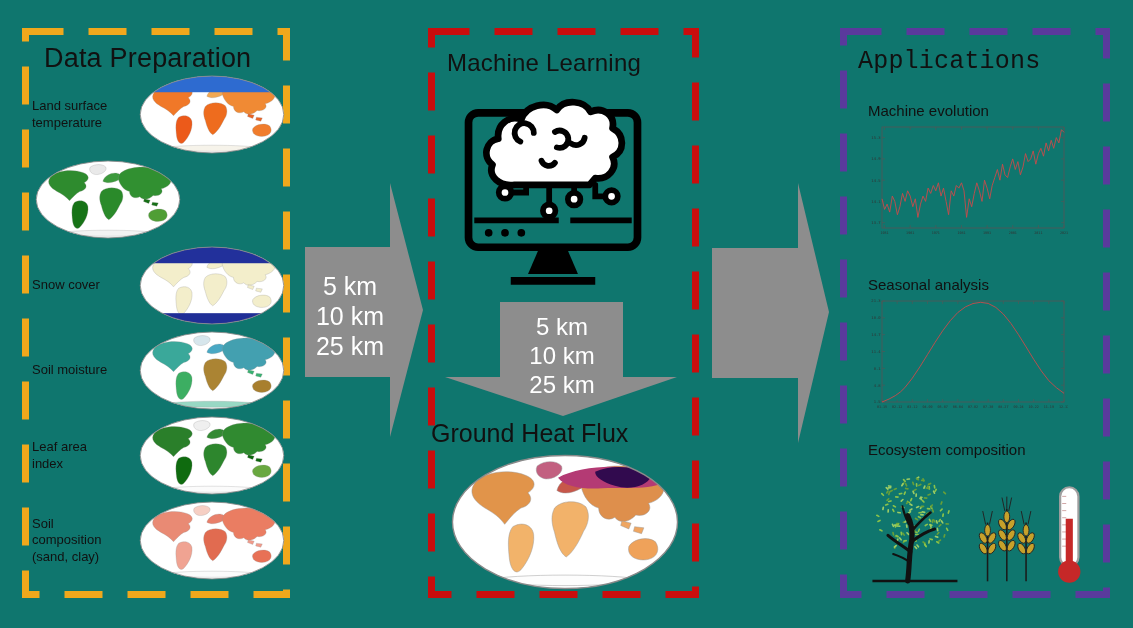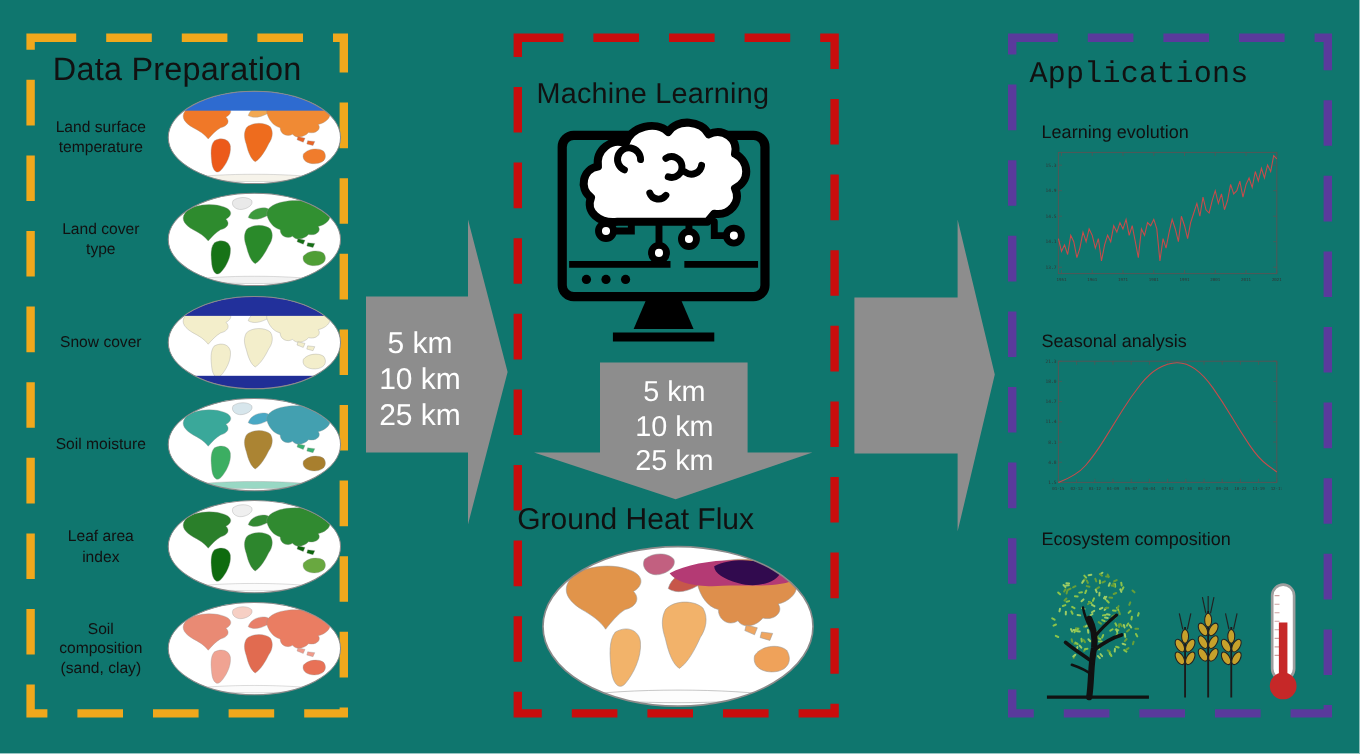--- a/index.html
+++ b/index.html
@@ -1,21 +1,21 @@
 <!DOCTYPE html>
 <html><head>
 <meta charset="utf-8">
 <style>
   html,body{margin:0;padding:0;background:#fff;}
   #canvas{position:relative;width:1133px;height:628px;background:#0f766e;overflow:hidden;
           font-family:"Liberation Sans",sans-serif;color:#111;}
   #bg{position:absolute;left:0;top:0;}
   .abs{position:absolute;}
   .panel-title{font-size:26px;letter-spacing:.2px;}
-  .row-label{width:104px;font-size:13px;line-height:1.25;text-align:center;white-space:pre-line;}
+  .row-label{width:104px;font-size:13px;line-height:1.25;text-align:left;white-space:pre-line;}
   .data-row{position:absolute;left:32px;width:254px;height:85px;display:flex;align-items:center;}
   .map-thumb{width:148px;height:81px;margin-left:2px;}
   .arrow-text{position:absolute;text-align:center;color:#fff;font-size:24px;line-height:30px;}
   .sub-label{font-size:15px;}
   .chart-box{position:absolute;width:202px;height:124px;}
   .ghf-title{position:absolute;left:431px;width:266px;font-size:25px;}
   .eco-row{position:absolute;left:860px;top:464px;width:228px;height:122px;display:flex;align-items:flex-end;}
 </style>
 </head>
 <body>
@@ -52,22 +52,20 @@
             <path d="M91,48 C97,41 112,41 118,47 C122,54 120,62 116,68 C112,77 107,86 101,90 C96,87 93,78 91,69 C88,60 88,54 91,48 Z" fill="#EE6C1E" stroke="#9a9a9a" stroke-width="0.4"></path>
             <path d="M114,30 C112,20 127,12 146,12 C166,12 182,18 185,28 C187,36 180,42 172,44 C176,50 169,56 161,54 C156,60 147,62 143,56 C137,60 129,56 129,48 C121,46 116,38 114,30 Z" fill="#F08A34" stroke="#9a9a9a" stroke-width="0.4"></path>
             <path d="M149,59 L157,61 L155,66 L148,63 Z M160,64 L168,65 L166,70 L159,68 Z" fill="#E86426" stroke="#9a9a9a" stroke-width="0.4"></path>
             <path d="M155,81 C159,74 172,72 178,77 C182,83 180,90 172,92 C163,94 153,90 155,81 Z" fill="#F07C2C" stroke="#9a9a9a" stroke-width="0.4"></path>
             <rect x="0" y="0" width="200" height="27" fill="#2E6BD0"></rect>
           </g>
           <ellipse cx="100" cy="60" rx="97" ry="57" fill="none" stroke="#8A8A8A" stroke-width="1.2"></ellipse>
         </svg></div>
   </div>
   <div class="data-row" style="top:157px">
-    <div class="row-label">Land cover
-type</div>
     <div class="map-thumb"><svg viewBox="0 0 200 120" width="100%" height="100%" preserveAspectRatio="none">
           <defs>
             <clipPath id="clip1">
               <ellipse cx="100" cy="60" rx="97" ry="57"></ellipse>
             </clipPath>
           </defs>
           <g clip-path="url(#clip1)">
             <rect x="0" y="0" width="200" height="120" fill="#fff"></rect>
             <path d="M28,110 C58,104 142,104 172,110 C142,116 58,116 28,110 Z" fill="#F2F2F2" stroke="#9a9a9a" stroke-width="0.4"></path>
             <path d="M76,12 C82,7 93,7 97,12 C99,17 93,22 86,23 C79,24 73,18 76,12 Z" fill="#E9E9E9" stroke="#9a9a9a" stroke-width="0.4"></path>
@@ -179,21 +177,21 @@
           <ellipse cx="100" cy="60" rx="97" ry="57" fill="none" stroke="#8A8A8A" stroke-width="1.2"></ellipse>
         </svg></div>
   </div>
 
   <div class="arrow-text" style="left:300px;top:271px;width:100px;font-size:25px;">
     <div>5 km</div>
     <div>10 km</div>
     <div>25 km</div>
   </div>
 
-  <div class="abs panel-title" style="left:447px;top:65px;font-size:24px;">Machine Learning</div>
+  <div class="abs panel-title" style="left:447px;top:49px;font-size:24px;">Machine Learning</div>
 
   <svg class="abs" style="left:457px;top:90px;" width="192" height="205" viewBox="0 0 200 210">
     <rect x="12" y="22" width="176" height="140" rx="10" fill="none" stroke="#000" stroke-width="8"></rect>
     <line x1="18" y1="134" x2="106" y2="134" stroke="#000" stroke-width="6"></line>
     <line x1="118" y1="134" x2="182" y2="134" stroke="#000" stroke-width="6"></line>
     <circle cx="33" cy="147" r="4" fill="#000"></circle>
     <circle cx="50" cy="147" r="4" fill="#000"></circle>
     <circle cx="67" cy="147" r="4" fill="#000"></circle>
     <g stroke="#000" stroke-width="6" fill="none" stroke-linecap="round">
       <path d="M72,97 v8 h-14"></path>
@@ -242,21 +240,21 @@
           <path d="M149,59 L157,61 L155,66 L148,63 Z M160,64 L168,65 L166,70 L159,68 Z" fill="#EFA661" stroke="#9a9a9a" stroke-width="0.4"></path>
           <path d="M155,81 C159,74 172,72 178,77 C182,83 180,90 172,92 C163,94 153,90 155,81 Z" fill="#EFA25A" stroke="#9a9a9a" stroke-width="0.4"></path>
           <path d="M94,22 C118,9 172,9 186,26 C172,33 150,30 132,31 C116,32 100,30 94,22 Z" fill="#B43A74"></path>
           <path d="M126,17 C140,10 164,12 174,21 C171,29 156,33 143,29 C133,26 126,22 126,17 Z" fill="#310A4E"></path>
         </g>
         <ellipse cx="100" cy="60" rx="97" ry="57" fill="none" stroke="#8A8A8A" stroke-width="1.2"></ellipse>
       </svg></div>
 
   <div class="abs panel-title" style="left:858px;top:47px;font-size:25px;font-family:Liberation Mono, monospace;">Applications</div>
 
-  <div class="abs sub-label" style="left:868px;top:102px;">Learning evolution</div>
+  <div class="abs sub-label" style="left:868px;top:102px;">Machine evolution</div>
   <div class="chart-box" style="left:866px;top:123px;"><svg viewBox="0 0 202 124" width="100%" height="100%">
         <rect x="16" y="4" width="182" height="101" fill="none" stroke="#555" stroke-width="0.8"></rect>
         <line x1="16" y1="99.68421052631581" x2="19" y2="99.68421052631581" stroke="#555" stroke-width="0.6"></line>
         <line x1="195" y1="99.68421052631581" x2="198" y2="99.68421052631581" stroke="#555" stroke-width="0.6"></line>
         <text x="14.5" y="101.08421052631581" font-size="3.8" fill="#333" text-anchor="end" font-family="&quot;DejaVu Sans Mono&quot;,monospace">13.7</text>
         <line x1="16" y1="78.42105263157896" x2="19" y2="78.42105263157896" stroke="#555" stroke-width="0.6"></line>
         <line x1="195" y1="78.42105263157896" x2="198" y2="78.42105263157896" stroke="#555" stroke-width="0.6"></line>
         <text x="14.5" y="79.82105263157897" font-size="3.8" fill="#333" text-anchor="end" font-family="&quot;DejaVu Sans Mono&quot;,monospace">14.1</text>
         <line x1="16" y1="57.157894736842096" x2="19" y2="57.157894736842096" stroke="#555" stroke-width="0.6"></line>
         <line x1="195" y1="57.157894736842096" x2="198" y2="57.157894736842096" stroke="#555" stroke-width="0.6"></line>

